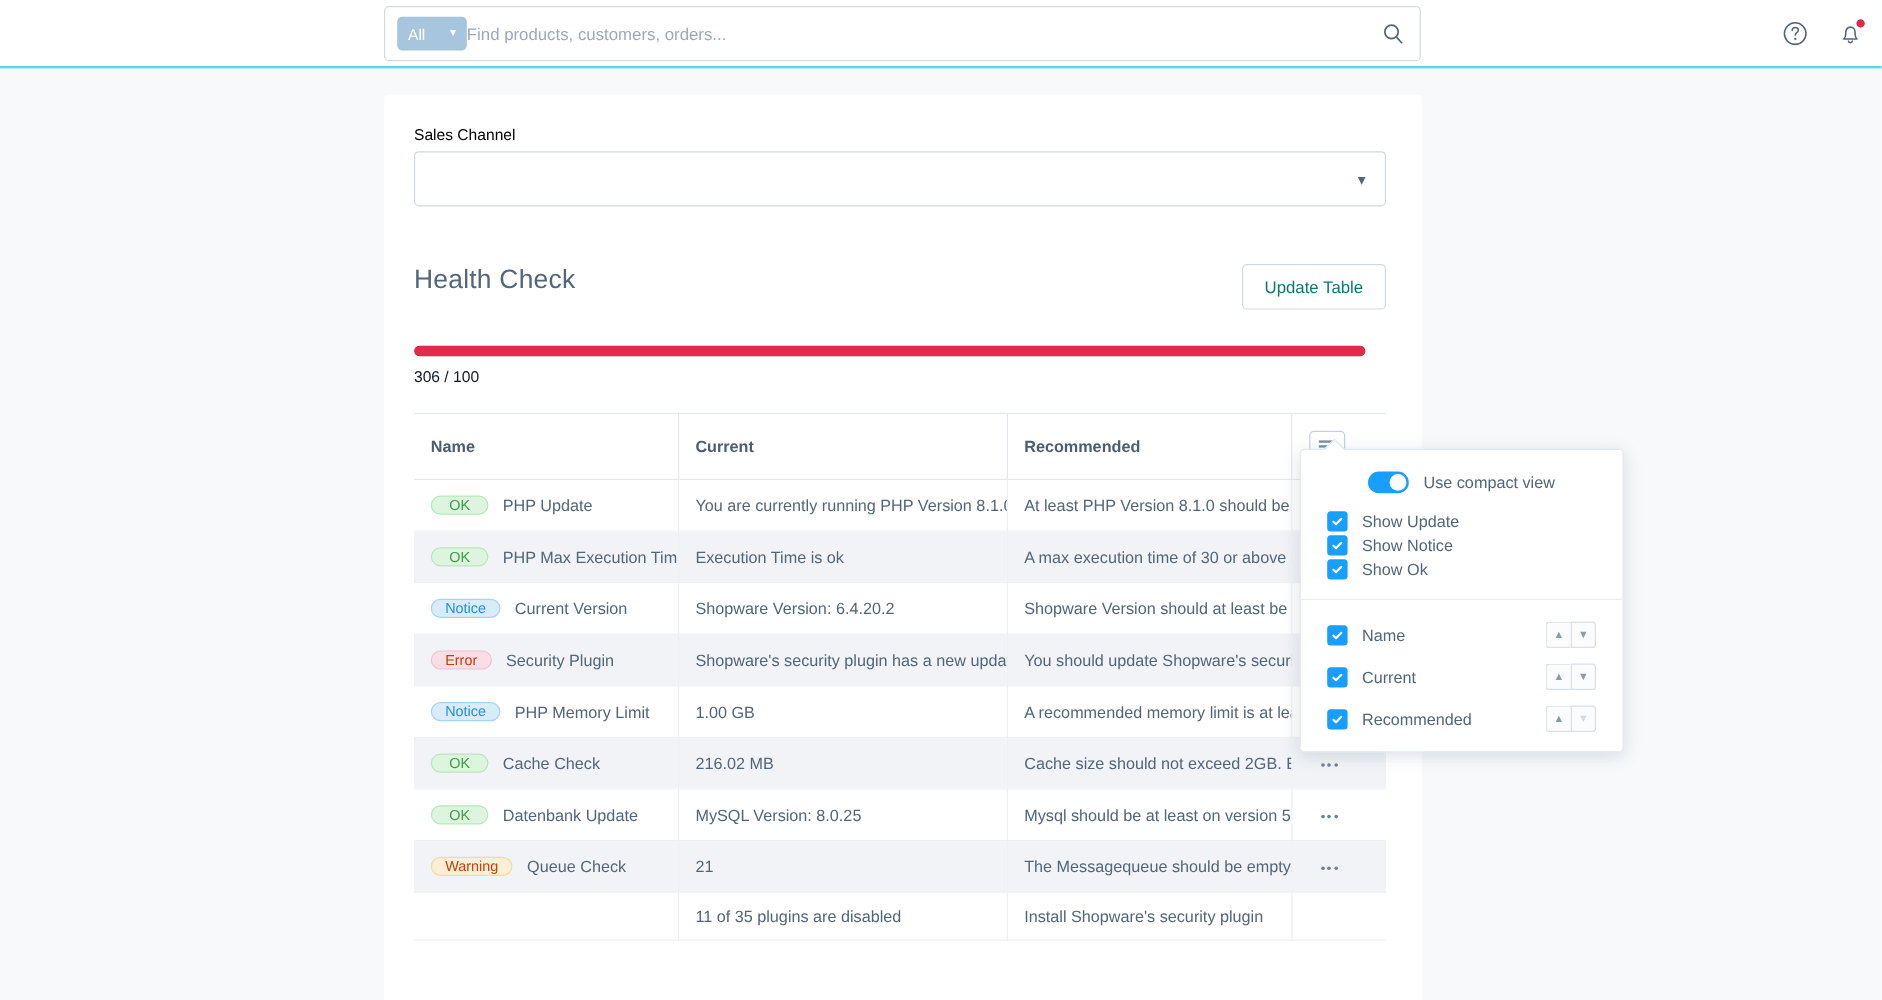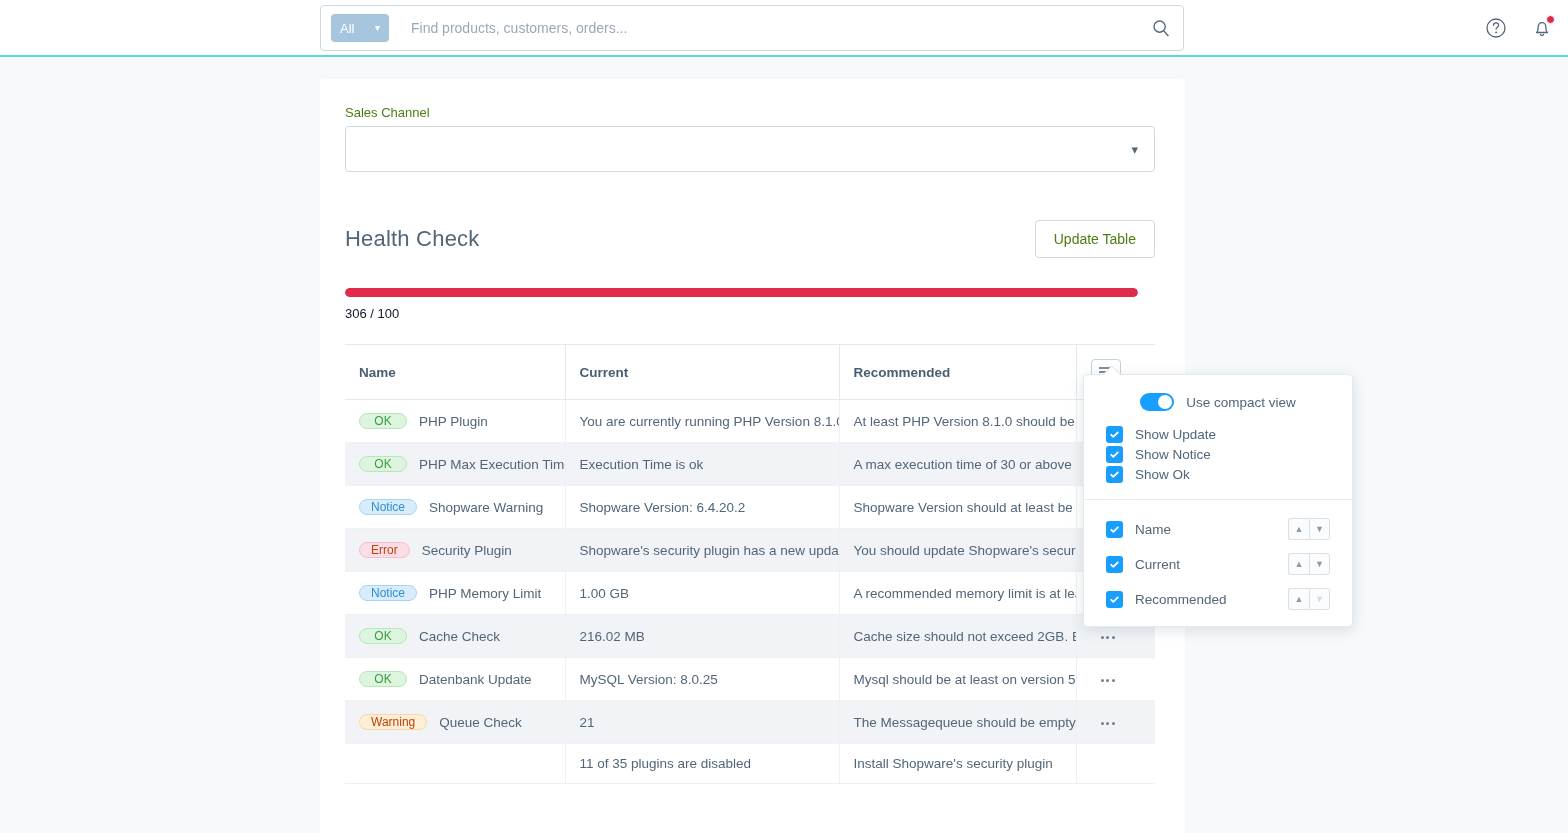--- a/index.html
+++ b/index.html
@@ -33,21 +33,20 @@
     display: flex; align-items: center; justify-content: space-between;
     gap: 7px;
     padding: 0 9px;
     cursor: pointer;
   }
   .search-scope .lbl { color: #ffffff; font-size: 13px; }
   .search-scope .chev { color: #ffffff; font-size: 10px; line-height: 1; }
   .search-input {
     flex: 1;
     border: none; outline: none;
-    margin-left: 22px;
     font-size: 14px;
     font-family: "Liberation Sans", sans-serif;
     color: #52667a;
     background: transparent;
   }
   .search-input::placeholder { color: #9aa9b8; }
   .search-icon-btn {
     width: 44px; height: 44px;
     display: flex; align-items: center; justify-content: center;
     cursor: pointer;
@@ -70,44 +69,44 @@
 
   
   .card {
     position: absolute; left: 320px; top: 79px;
     width: 865px; height: 780px;
     background: #ffffff;
     border-radius: 4px;
   }
   .card-inner { padding: 26px 25px 0 25px; }
 
-  .field-label { font-size: 13px; color: #4d7c0f; margin-bottom: 6px; }
+  .field-label { font-size: 13px; color: #000000; margin-bottom: 6px; }
   .select-box {
     width: 810px; height: 46px;
     border: 1px solid #d1d9e0;
     border-radius: 4px;
     display: flex; align-items: center; justify-content: flex-end;
     padding-right: 16px;
     cursor: pointer;
     background: #fff;
   }
   .select-box .chev { color: #52667a; font-size: 13px; }
 
   .hc-head {
     margin-top: 48px;
     width: 810px;
-    display: flex; align-items: center; justify-content: space-between;
+    display: flex; align-items: flex-start; justify-content: space-between;
   }
   .hc-title { font-size: 22px; font-weight: 400; color: #52667a; letter-spacing: .2px; }
   .btn-ghost {
     border: 1px solid #d1d9e0;
     background: #ffffff;
     border-radius: 4px;
     height: 38px; padding: 0 18px;
-    font-size: 14px; color: #4d7c0f;
+    font-size: 14px; color: #0f766e;
     font-family: "Liberation Sans", sans-serif;
     cursor: pointer;
   }
 
   .progress-wrap { margin-top: 30px; width: 793px; }
   .progress-track {
     height: 9px; width: 100%;
     background: #e4e9ee; border-radius: 5px; overflow: hidden;
   }
   .progress-fill { height: 100%; border-radius: 5px; }
@@ -296,21 +295,21 @@
                   <i></i>
               </div>
             </th>
           </tr>
         </thead>
         <tbody id="tableBody">
             <tr>
               <td>
                 <span class="name-cell">
                   <span class="badge ok">OK</span>
-                  <span>PHP Plugin</span>
+                  <span>PHP Update</span>
                 </span>
               </td>
               <td>You are currently running PHP Version 8.1.0</td>
               <td>At least PHP Version 8.1.0 should be used</td>
               <td class="col-actions"><span class="dots-btn">
                   <i></i>
                   <i></i>
                   <i></i>
                 </span></td>
             </tr>
@@ -326,21 +325,21 @@
               <td class="col-actions"><span class="dots-btn">
                   <i></i>
                   <i></i>
                   <i></i>
                 </span></td>
             </tr>
             <tr>
               <td>
                 <span class="name-cell">
                   <span class="badge notice">Notice</span>
-                  <span>Shopware Warning</span>
+                  <span>Current Version</span>
                 </span>
               </td>
               <td>Shopware Version: 6.4.20.2</td>
               <td>Shopware Version should at least be 6.5</td>
               <td class="col-actions"><span class="dots-btn">
                   <i></i>
                   <i></i>
                   <i></i>
                 </span></td>
             </tr>

